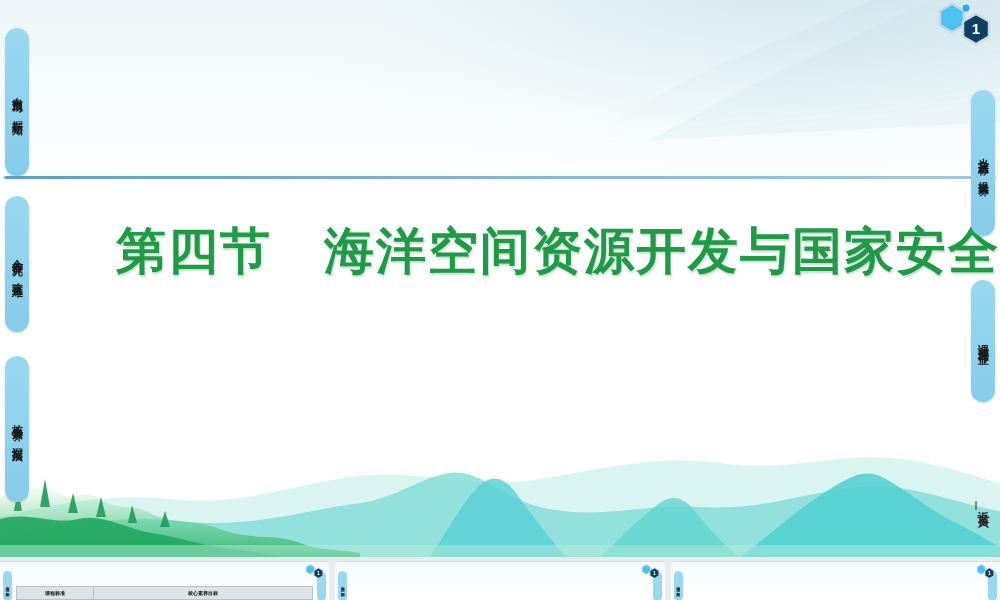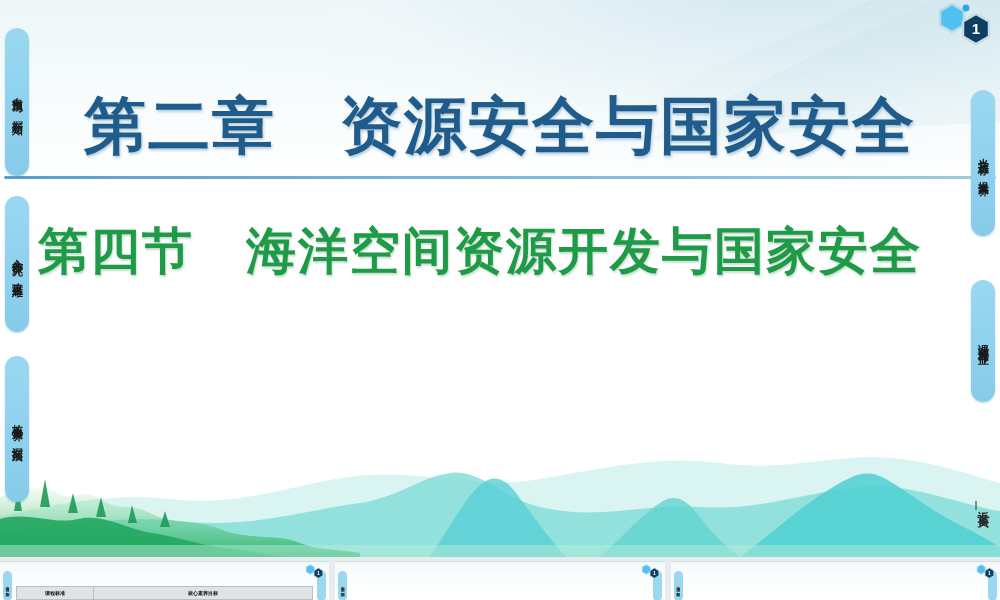--- a/index.html
+++ b/index.html
@@ -79,21 +79,21 @@
     height: 3px;
     background: linear-gradient(90deg, #5a9fc9 0%, #7fb7d8 50%, #9fc9e0 100%);
     border-radius: 2px;
   }
 
   .title-sub {
     position: absolute;
     left: 0;
     top: 218px;
     width: 1000px;
-    text-align: left;
+    text-align: right;
     font-family: "DejaVu Sans", "Liberation Sans", sans-serif;
     font-weight: bold;
     font-size: 50px;
     line-height: 66px;
     letter-spacing: 2px;
     color: #1f9a46;
     text-shadow: 1px 2px 2px rgba(130,180,150,0.45);
     white-space: nowrap;
     padding-left: 38px;
   }
@@ -262,21 +262,20 @@
       <path d="M620,10 L620,180 L230,200 C300,160 370,126 440,94 C500,66 560,36 620,10 Z" fill="#b7d9e4" opacity="0.22"></path>
     </svg>
 
     <svg class="hex-badge" viewBox="0 0 62 44">
       <polygon points="20,2 32,9 32,23 20,30 8,23 8,9" fill="#4fc0ef" stroke="#bcd9e6" stroke-width="2.5"></polygon>
       <circle cx="34" cy="6" r="3.4" fill="#2aa8e0"></circle>
       <polygon points="44,12 57,19.5 57,34.5 44,42 31,34.5 31,19.5" fill="#0d3f63" stroke="#c7dae5" stroke-width="2.5"></polygon>
       <text x="44" y="32" text-anchor="middle" font-family="Liberation Sans, sans-serif" font-size="15" font-weight="bold" fill="#ffffff">1</text>
     </svg>
 
-    <div class="title-main">第二章　资源安全与国家安全</div>
 
     <div class="divider"></div>
 
     <div class="title-sub">第四节　海洋空间资源开发与国家安全</div>
 
     <svg class="footer-art" viewBox="0 0 1000 150" preserveAspectRatio="none">
       <defs>
         <linearGradient id="fadeTeal" x1="0" y1="0" x2="0" y2="1">
           <stop offset="0%" stop-color="#d8f4f2" stop-opacity="0"></stop>
           <stop offset="100%" stop-color="#9fe6e0" stop-opacity="0.85"></stop>

